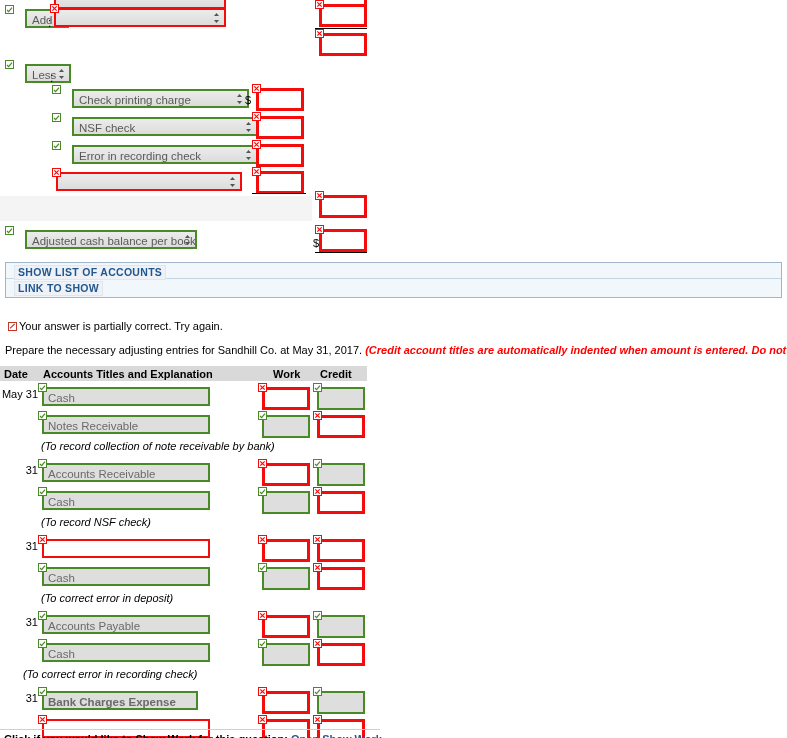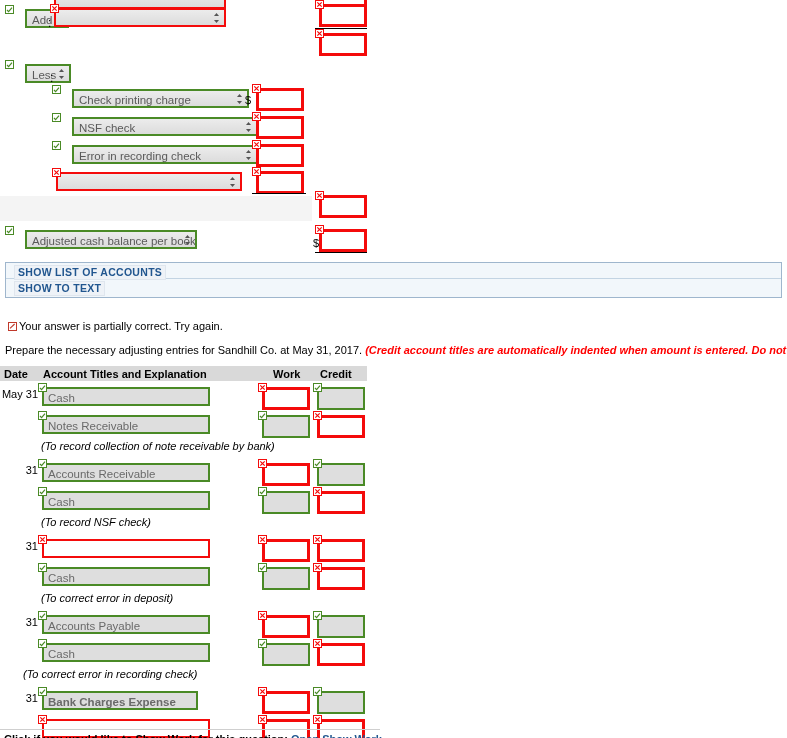--- a/index.html
+++ b/index.html
@@ -407,39 +407,39 @@
     </div>
     <div class="amt bad" style="width:48px;"></div>
   </div>
   <div class="rule" style="left:315px; top:252px; width:52px;"></div>
 
   <div class="panel" style="left:5px; top:262px; width:777px; height:36px;">
     <div class="panelrow">
       <div class="pbtn">SHOW LIST OF ACCOUNTS</div>
     </div>
     <div class="panelrow">
-      <div class="pbtn">SHOW TO TEXT</div>
+      <div class="pbtn">LINK TO SHOW</div>
     </div>
   </div>
 
   <div class="fbicon" style="left:8px; top:322px;">
     <svg width="9" height="9" viewBox="0 0 9 9">
         <rect x="0.5" y="0.5" width="8" height="8" fill="#fff" stroke="#c0392b"></rect>
         <path d="M2 6.4 L6.6 2" stroke="#c0392b" stroke-width="1.1"></path>
       </svg>
   </div>
   <div class="fb" style="left:19px; top:320px;">Your answer is partially correct.  Try again.</div>
 
   <div class="prompt" style="left:5px; top:344px;">
     <span>Prepare the necessary adjusting entries for Sandhill Co. at May 31, 2017. </span><span class="hint">(Credit account titles are automatically indented when amount is entered. Do not inden</span>
   </div>
 
   <div class="thead" style="left:0px; top:366px; width:367px; height:15px;">
     <span style="left:4px;">Date</span>
-    <span style="left:43px;">Account Titles and Explanation</span>
+    <span style="left:43px;">Accounts Titles and Explanation</span>
     <span style="left:273px;">Work</span>
     <span style="left:320px;">Credit</span>
   </div>
 
   <div id="journal-rows">
       <div class="datecell" style="left: 0px; width: 38px; top: 388px;">May 31</div>
       <div class="fieldwrap" style="left: 38px; top: 383px;">
         <div class="marker">
           <svg width="9" height="9" viewBox="0 0 9 9">
             <rect x="0.5" y="0.5" width="8" height="8" fill="#fff" stroke="#4a8a26"></rect>

